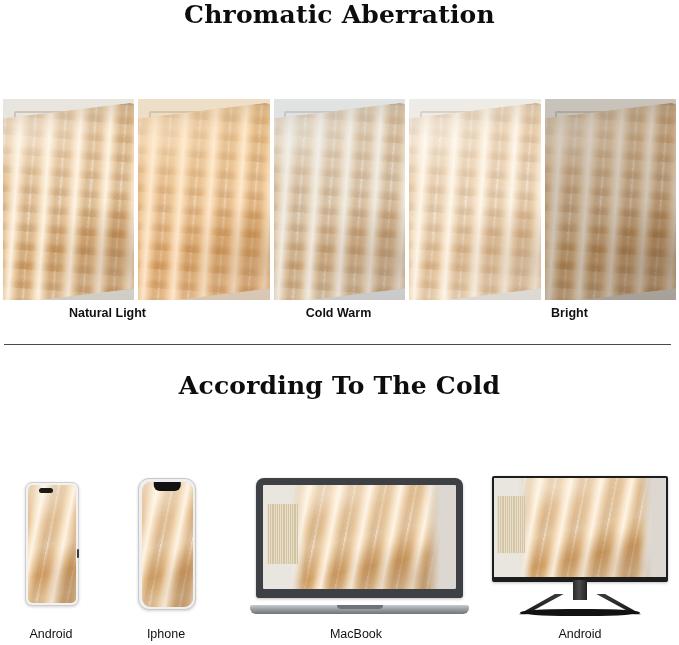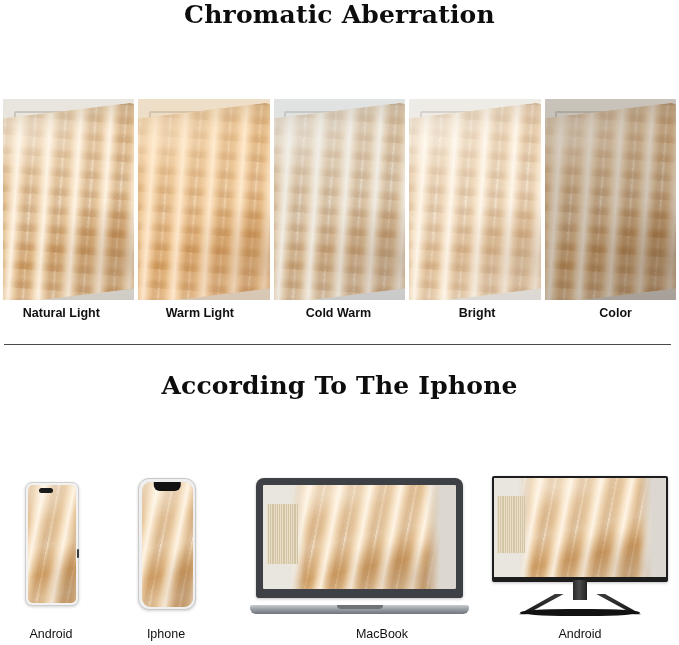--- a/index.html
+++ b/index.html
@@ -278,21 +278,21 @@
   }
   .device-labels span {
     position:absolute;
     font-size:12.5px; color:#111;
     font-family:"Liberation Sans", sans-serif;
     transform:translateX(-50%);
     text-align:right;
   }
   .dl-android { left:51px; }
   .dl-iphone  { left:166px; }
-  .dl-macbook { left:356px;margin-left:26px; }
+  .dl-macbook { left:356px; }
   .dl-windows { left:580px; }
 </style>
 </head>
 <body>
 
 <div class="page">
 
   <div class="section-title sec1-title">Chromatic Aberration</div>
 
 
@@ -345,29 +345,27 @@
         <div class="ph-floor"></div>
       </div>
       <div class="ph-blanket"></div>
       <div class="grade g-dusky"></div>
     </div>
 
   </div>
 
   <div class="photo-labels">
     <div>Natural Light</div>
-    <div>Warm Light</div>
     <div>Cold Warm</div>
     <div>Bright</div>
-    <div>Color</div>
   </div>
 
   <div class="divider"></div>
 
-  <div class="section-title sec2-title">According To The Iphone</div>
+  <div class="section-title sec2-title">According To The Cold</div>
 
 
   <div class="devices">
 
     <div class="dev-android">
       <div class="scr">
         <div class="notch-pill"></div>
         <div class="fur"></div>
       </div>
       <div class="side-btn"></div>

